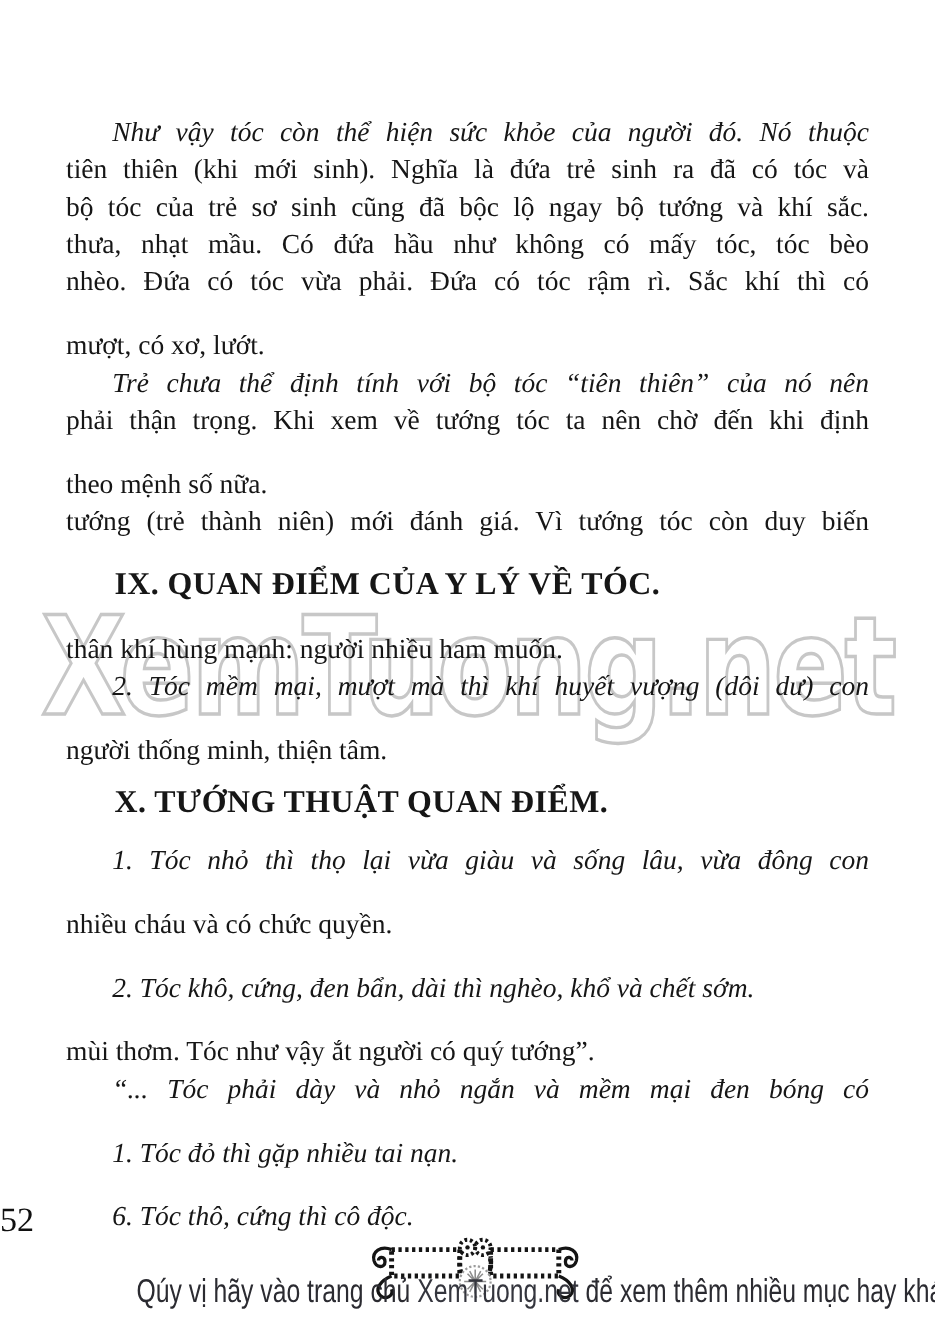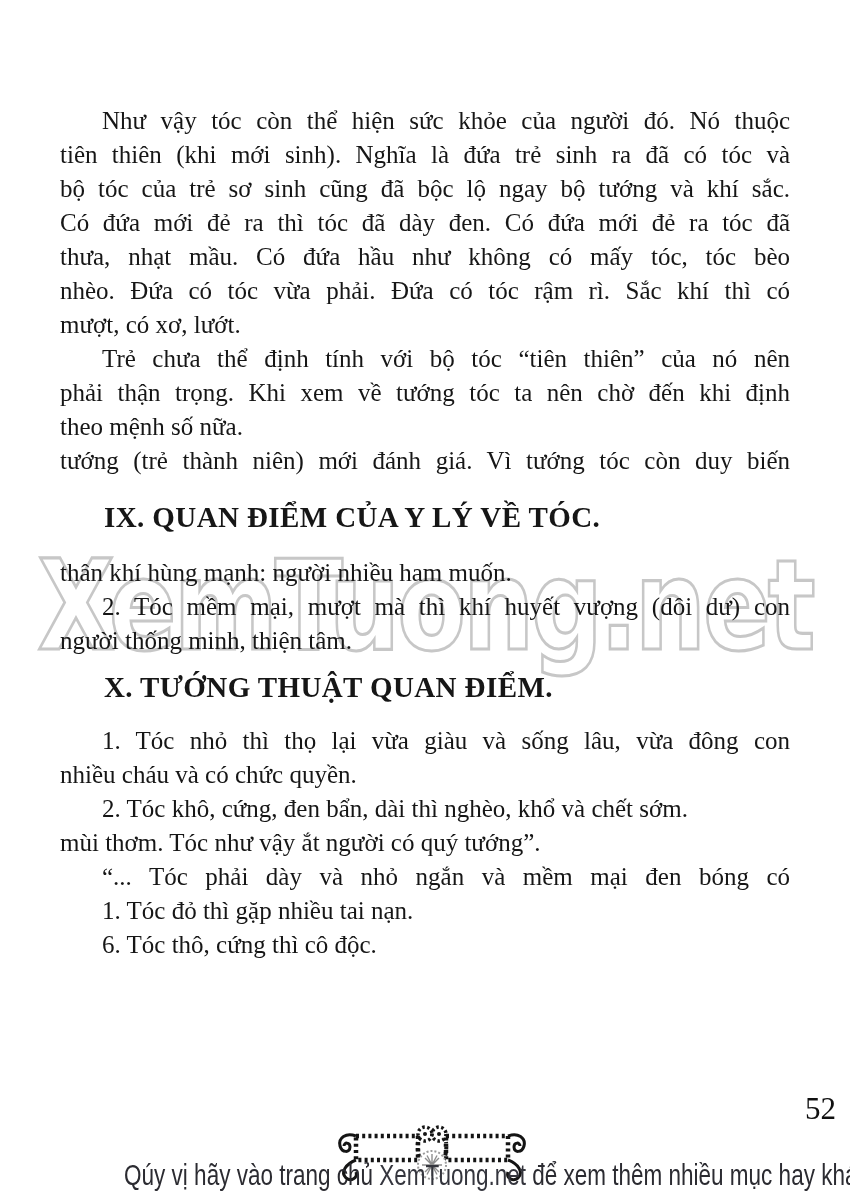--- a/index.html
+++ b/index.html
@@ -35,35 +35,35 @@
     width:730px;
     z-index:2;
   }
   .tline{
     font-size:25px;
     line-height:34px;
     text-align:justify;
     text-align-last:justify;
     white-space:normal;
   }
-  .tline.first{padding-left:42px;}
-  .tline.last{text-align-last:left;}
+  .tline.first{padding-left:42px;font-style:italic;}
+  .tline.last{text-align-last:left;margin-top:24px;}
   .heading{
     font-size:29px;
     font-weight:bold;
     line-height:38px;
     padding-left:44px;
     letter-spacing:0.4px;
     margin:20px 0 20px 0;
   }
   [data-name="heading-section-x"]{margin:10px 0 18px 0;}
   
   .page-number{
     position:absolute;left:0;right:14px;top:1091px;
-    text-align:right;
+    text-align:left;
     font-size:31px;
     color:#101010;
     z-index:2;
   }
   .ornament{
     position:absolute;left:332px;top:1118px;
     z-index:3;
   }
   .footer-line{
     position:absolute;left:0;right:0;top:1158px;
@@ -85,21 +85,20 @@
 <body>
 
 <div class="page" data-name="scanned-book-page">
 
   <div class="watermark" data-name="watermark-text">XemTuong.net</div>
 
   <div class="text-block" id="text-block" data-name="body-text">
       <div class="tline first" data-name="paragraph-tien-thien-line-1">Như vậy tóc còn thể hiện sức khỏe của người đó. Nó thuộc</div>
       <div class="tline" data-name="paragraph-tien-thien-line-2">tiên thiên (khi mới sinh). Nghĩa là đứa trẻ sinh ra đã có tóc và</div>
       <div class="tline" data-name="paragraph-tien-thien-line-3">bộ tóc của trẻ sơ sinh cũng đã bộc lộ ngay bộ tướng và khí sắc.</div>
-      <div class="tline" data-name="paragraph-tien-thien-line-4">Có đứa mới đẻ ra thì tóc đã dày đen. Có đứa mới đẻ ra tóc đã</div>
       <div class="tline" data-name="paragraph-tien-thien-line-5">thưa, nhạt mầu. Có đứa hầu như không có mấy tóc, tóc bèo</div>
       <div class="tline" data-name="paragraph-tien-thien-line-6">nhèo. Đứa có tóc vừa phải. Đứa có tóc rậm rì. Sắc khí thì có</div>
       <div class="tline last" data-name="paragraph-tien-thien-line-7">mượt, có xơ, lướt.</div>
       <div class="tline first" data-name="paragraph-dinh-tuong-line-1">Trẻ chưa thể định tính với bộ tóc “tiên thiên” của nó nên</div>
       <div class="tline" data-name="paragraph-dinh-tuong-line-2">phải thận trọng. Khi xem về tướng tóc ta nên chờ đến khi định</div>
       <div class="tline last" data-name="paragraph-dinh-tuong-line-4">theo mệnh số nữa.</div>
       <div class="tline" data-name="paragraph-dinh-tuong-line-3">tướng (trẻ thành niên) mới đánh giá. Vì tướng tóc còn duy biến</div>
       <div class="heading" data-name="heading-section-ix">IX. QUAN ĐIỂM CỦA Y LÝ VỀ TÓC.</div>
       <div class="tline last" data-name="item-ix-1-line-2">thân khí hùng mạnh: người nhiều ham muốn.</div>
       <div class="tline first" data-name="item-ix-2-line-1">2. Tóc mềm mại, mượt mà thì khí huyết vượng (dôi dư) con</div>

